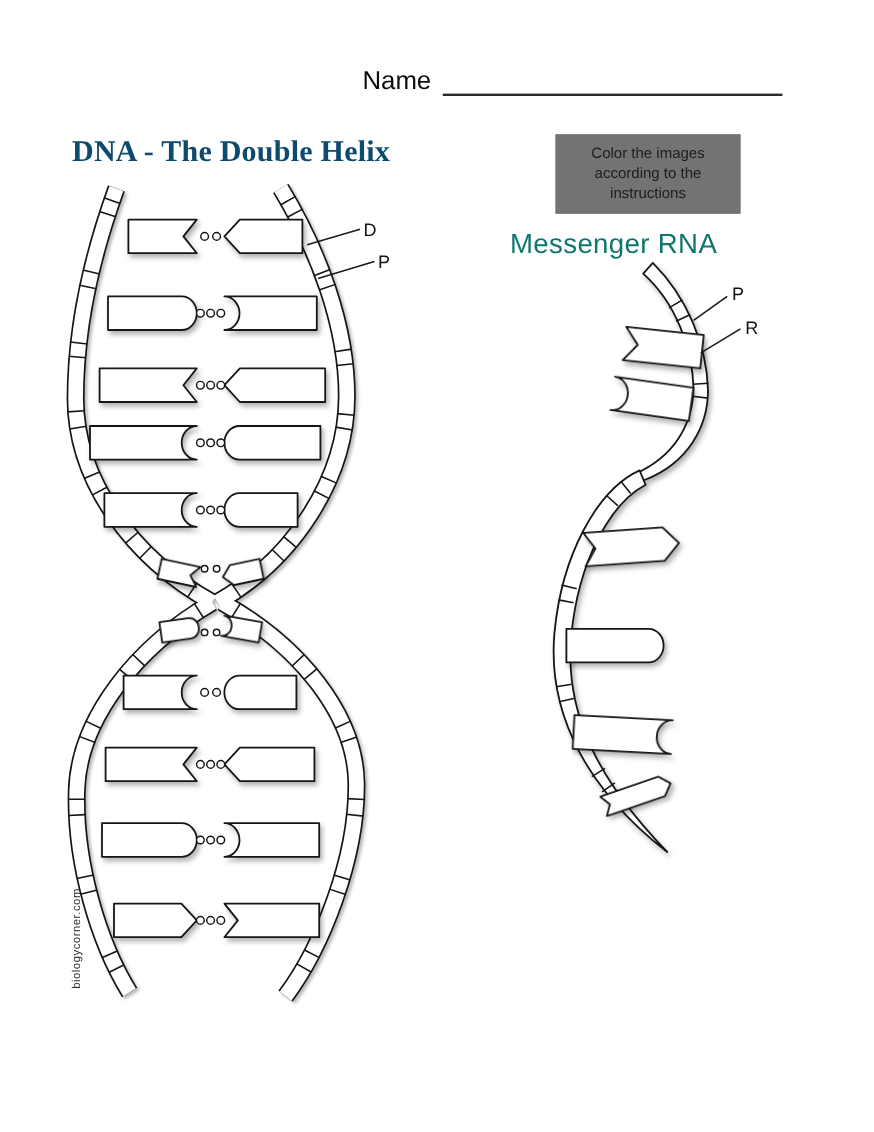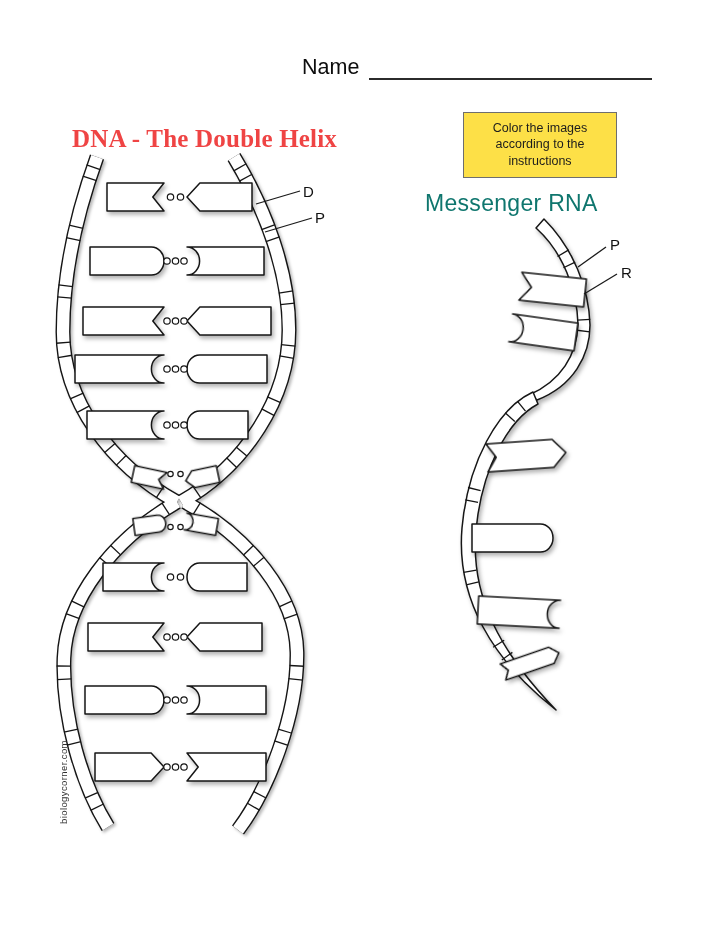--- a/index.html
+++ b/index.html
@@ -5,28 +5,28 @@
   html,body{margin:0;padding:0;background:#fff;}
   .page{
     position:relative;width:728px;height:943px;background:#ffffff;overflow:hidden;
     font-family:"Liberation Sans",sans-serif;color:#111;
   }
   .art{position:absolute;left:0;top:0;}
   .name-row{position:absolute;left:302px;top:54px;display:flex;align-items:flex-end;}
   .name-label{font-size:21.5px;color:#0d0d0d;margin-right:10px;line-height:26px;}
   .name-line{display:inline-block;width:283px;height:24px;border-bottom:2px solid #2b2b2b;}
   .title{
-    position:absolute;left:60px;top:113px;margin:12px;
-    font-family:"Liberation Serif",serif;font-weight:bold;font-size:25px;color:#ef4444;
+    position:absolute;left:60px;top:113px;margin:0;
+    font-family:"Liberation Serif",serif;font-weight:bold;font-size:25px;color:#0c4a6e;
     letter-spacing:.2px;
   }
   .instruction-box{
     position:absolute;left:463px;top:112px;width:150px;
     border:1.5px solid #6e6e6e;padding:7px 1px 8px 1px;
-    font-size:12.5px;line-height:1.3;text-align:center;color:#1c1c1c;background:#fde047;
+    font-size:12.5px;line-height:1.3;text-align:center;color:#1c1c1c;background:#737373;
   }
   .rna-heading{
     position:absolute;left:425px;top:190px;font-size:23px;color:#0f766e;letter-spacing:.3px;
   }
   
   .band-edge{fill:none;stroke:#151515;stroke-width:15;stroke-linecap:butt;}
   .band-core{fill:none;stroke:#ffffff;stroke-width:12.2;stroke-linecap:butt;}
   .rung{stroke:#151515;stroke-width:1.3;}
   .measure{fill:none;stroke:none;}
   .shape{fill:#ffffff;stroke:#161616;stroke-width:1.5;stroke-linejoin:round;}

